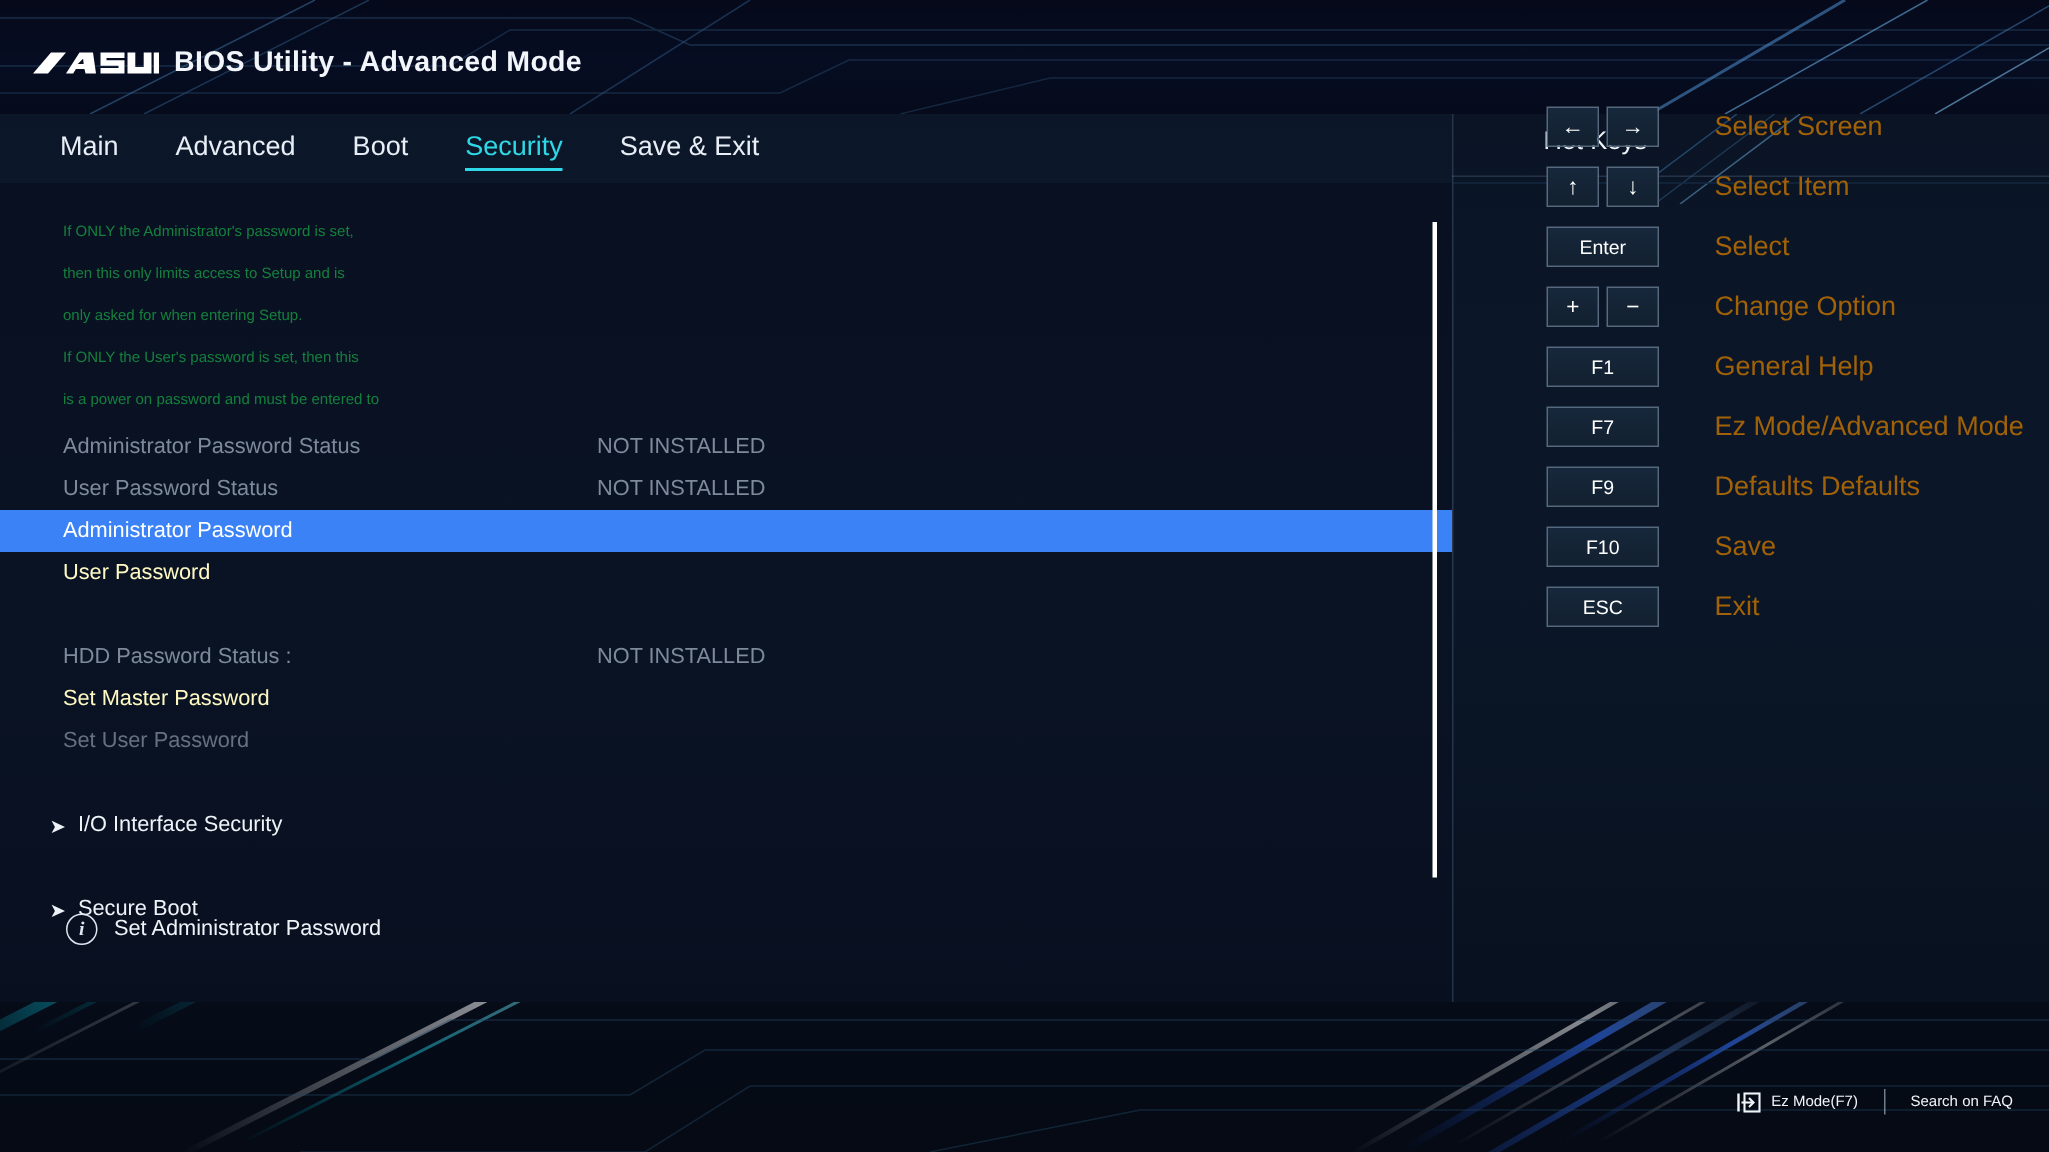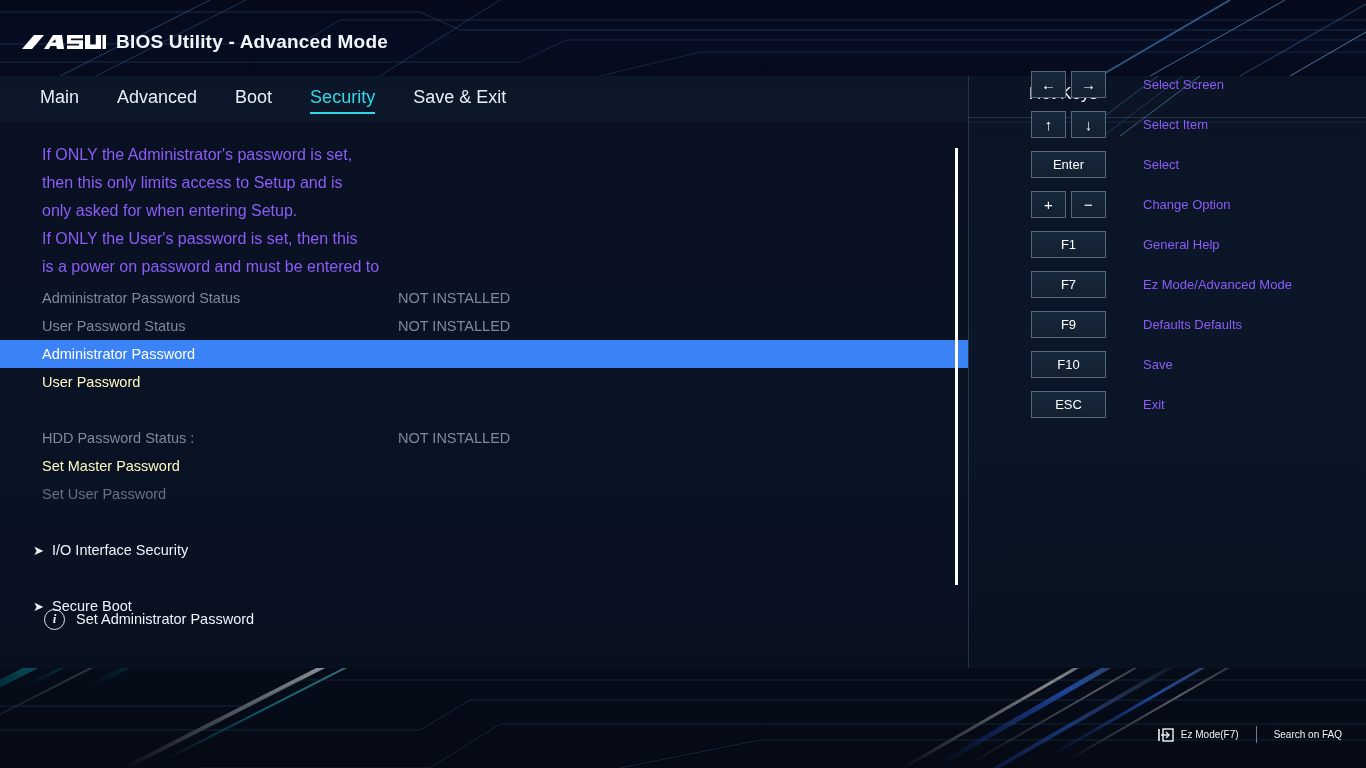--- a/index.html
+++ b/index.html
@@ -55,21 +55,21 @@
     content:""; position:absolute; left:0; right:0; bottom:-2px; height:2px;
     background:#2fd8e6;
   }
 
   
   .content{
     position:absolute; left:0; top:122px; width:968px; height:546px;
     background:linear-gradient(180deg,#081022 0%,#0a1324 55%,#081020 100%);
   }
   .desc{ position:absolute; left:42px; top:141px; width:560px; }
-  .desc div{ font-size:16px; color:#8b5cf6; line-height:28px; }
+  .desc div{ font-size:10px; color:#15803d; line-height:28px; }
 
   .rows{ position:absolute; left:0; top:284px; width:968px; }
   .row{
     position:relative; height:28px; display:flex; align-items:center;
   }
   .row .lbl{
     position:absolute; left:42px; font-size:14.5px; color:#c9d3de; white-space:nowrap;
   }
   .row .val{
     position:absolute; left:398px; font-size:14.5px; color:#b9c4d2; white-space:nowrap;
@@ -127,21 +127,21 @@
   .keys{ position:absolute; left:63px; display:flex; gap:5px; }
   .key{
     min-width:35px; height:27px; border:1px solid #55687e;
     background:linear-gradient(180deg,#17283c 0%,#12202f 100%);
     color:#ffffff; font-size:13px; display:flex; align-items:center;
     justify-content:center; padding:0 9px; line-height:1;
   }
   .key.wide{ min-width:75px; }
   .key.arrow-g{ font-size:15px; }
   .hk-label{
-    position:absolute; left:175px; font-size:13px; color:#8b5cf6; white-space:nowrap;
+    position:absolute; left:175px; font-size:18px; color:#a16207; white-space:nowrap;
   }
   .footer-actions{
     position:absolute; right:24px; top:726px; display:flex; align-items:center; gap:0;
     z-index:5;
   }
   .fbtn{
     font-size:10px; color:#f0f5fa; display:flex; align-items:center; gap:7px;
     cursor:pointer; white-space:nowrap;
   }
   .fdiv{ width:1px; height:17px; background:rgba(200,220,240,.55); margin:0 17px; }

